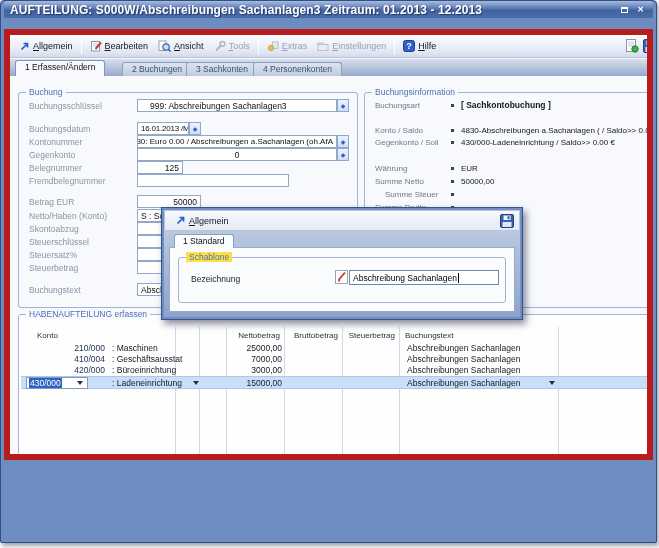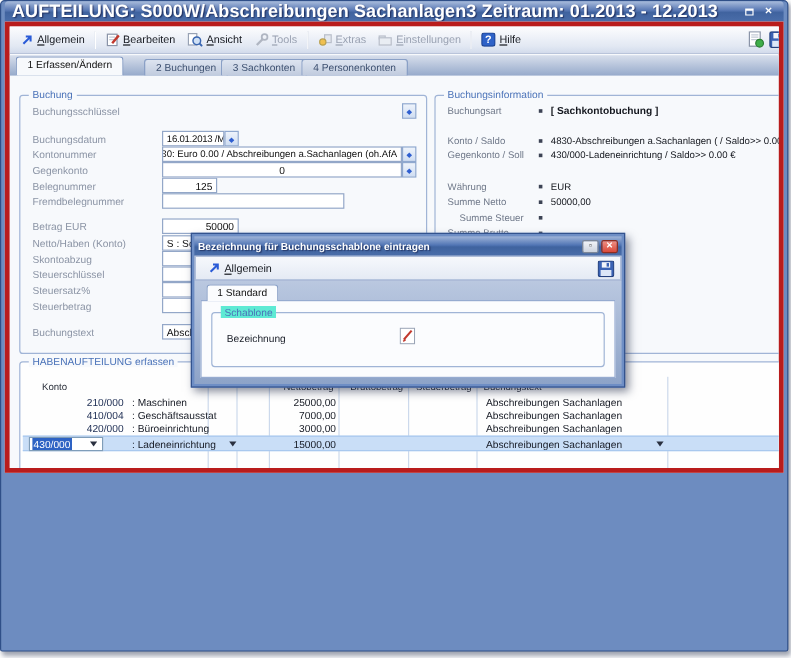--- a/index.html
+++ b/index.html
@@ -4,27 +4,27 @@
 <style>
   * { margin:0; padding:0; box-sizing:border-box; }
   html,body { width:659px; height:548px; background:#fff; font-family:"Liberation Sans", sans-serif; overflow:hidden; }
   .win { position:absolute; left:0; top:0; width:657px; height:543px;
          background:#6d8cc0; border:1px solid #2f4f88; border-radius:4px 4px 2px 2px;
          padding:0 3px 3px 3px; box-shadow:2px 3px 4px rgba(40,50,80,.45); }
   
   .titlebar { position:relative; height:17px; display:flex; align-items:center;
       background:linear-gradient(#a9bcdc, #5878b4 45%, #40639f 55%, #4a6da9);
       border-radius:3px 3px 0 0; padding:0 6px; }
-  .titlebar .title { color:#fff; font-size:15px; font-weight:bold; letter-spacing:.1px;
+  .titlebar .title { color:#fff; font-size:12px; font-weight:bold; letter-spacing:.1px;
       text-shadow:1px 1px 1px rgba(0,0,40,.5); white-space:nowrap; flex:1; }
   .tb-btn { width:13px; height:11px; margin-left:3px; display:flex; align-items:center; justify-content:center;
       color:#fff; font-size:8px; font-weight:bold; cursor:default; }
   .box-glyph { width:7px; height:6px; border:1px solid #fff; border-top-width:2px; display:inline-block; }
   
-  .win-body { position:relative; height:376px; background:#f7f9fc; border:4px solid #b91c1c; overflow:hidden; }
+  .win-body { position:relative; height:431px; background:#f7f9fc; border:6px solid #b91c1c; overflow:hidden;margin-top:11px; }
   
   .menubar { position:absolute; left:0; top:0; width:651px; height:23px;
       background:linear-gradient(#fdfdfe, #e2e8f3 75%, #d3dcec); border-bottom:1px solid #b9c4da;
       display:flex; align-items:center; padding:0 4px; }
   .menu-item { display:inline-flex; align-items:center; gap:3px; height:18px; padding:0 5px;
       font-size:9px; color:#15181f; white-space:nowrap; }
   .menu-item.disabled { color:#9aa2b2; }
   .menu-sep { width:1px; height:15px; background:#b6c0d4; border-right:1px solid #fff; margin:0 3px; }
   .menubar .spacer { flex:1; }
   .tool-ico { display:inline-flex; margin-left:4px; }
@@ -78,21 +78,21 @@
       display:flex; align-items:center; justify-content:center; font-size:7px; }
   .dlg-btn.min { background:linear-gradient(#f2f4f8,#cdd3de); color:#444; }
   .dlg-btn.close { background:linear-gradient(#ef8f84,#d9493a); border-color:#8f2c20; color:#fff; font-weight:bold; }
   .dlg-toolbar { height:21px; background:linear-gradient(#f6f8fc,#e4eaf4); border:1px solid #b9c4da;
       display:flex; align-items:center; padding:0 5px; }
   .dlg-body { position:relative; height:86px; background:linear-gradient(#bac8e0,#8da3c8); }
   .dlg-tab { position:absolute; left:10px; top:3px; height:14px; padding:1px 8px; background:#fbfcfe;
       border:1px solid #8aa0c6; border-bottom:none; border-radius:3px 3px 0 0; font-size:8.5px; color:#111; z-index:2; }
   .dlg-panel { position:absolute; left:5px; top:16px; right:5px; bottom:5px; background:#fbfcfe; border:1px solid #96abd0; }
   .dlg-gbox { position:absolute; left:8px; top:9px; right:8px; height:46px; border:1px solid #a0b4d6; border-radius:3px; }
-  .dlg-gbox .gbox-label { background:#5eead4; }
+  .dlg-gbox .gbox-label { background:#fde047; }
   .dlg-input { position:absolute; left:170px; top:12px; width:150px; height:15px; background:#fff;
       border:1px solid #6f87ad; font-size:8.5px; display:flex; align-items:center; padding:0 3px; white-space:nowrap; }
   .caret { display:inline-block; width:1px; height:10px; background:#000; margin-left:1px; }
   u { text-decoration:underline; }
 </style>
 </head>
 <body>
 
 <div class="win">
 
@@ -185,20 +185,21 @@
       <span class="tab active" style="left:5px;">1 Erfassen/Ändern</span>
       <span class="tab" style="left:112px;">2 Buchungen</span>
       <span class="tab" style="left:176px;">3 Sachkonten</span>
       <span class="tab" style="left:243px;">4 Personenkonten</span>
     </div>
 
     <div class="gbox" style="left:8px; top:57px; width:340px; height:216px;">
       <span class="gbox-label">Buchung</span>
 
       <span class="flabel" style="left:10px; top:8px;">Buchungsschlüssel</span>
+      <div class="field" style="left:118px; top:6px; width:200px; padding-left:12px;">999: Abschreibungen Sachanlagen3</div>
       <div class="dd" style="left:318px; top:6px;">◆</div>
 
       <span class="flabel" style="left:10px; top:31px;">Buchungsdatum</span>
       <div class="field" style="left:118px; top:29px; width:52px; font-size:8px; letter-spacing:-0.2px;">16.01.2013 /Mi</div>
       <div class="dd" style="left:170px; top:29px;">◆</div>
 
       <span class="flabel" style="left:10px; top:44px;">Kontonummer</span>
       <div class="field r" style="left:118px; top:42px; width:200px; font-size:8px;">4830: Euro 0.00 / Abschreibungen a.Sachanlagen (oh.AfA</div>
       <div class="dd" style="left:318px; top:42px;">◆</div>
 
@@ -310,25 +311,20 @@
         <span class="tri" style="left:172px;"></span>
         <span class="cell-netto" style="top:1px;">15000,00</span>
         <span class="cell-text" style="top:1px;">Abschreibungen Sachanlagen</span>
         <span class="tri" style="left:528px;"></span>
       </div>
 
       <div class="hline" style="top:228px;"></div>
     </div>
 
     <div class="dialog">
-      <div class="dlg-title">
-        <span class="t">Bezeichnung für Buchungsschablone eintragen</span>
-        <span class="dlg-btn min">▫</span>
-        <span class="dlg-btn close">✕</span>
-      </div>
       <div class="dlg-toolbar">
         <span class="menu-item">
           <svg class="ico" width="11" height="11">
               <path d="M2.5 8.5 L8 3 M4.5 2.5 h4 v4" stroke="#2a5bd7" stroke-width="1.7" fill="none"></path>
             </svg>
           <span><u>A</u>llgemein</span>
         </span>
         <span style="flex:1;"></span>
         <span class="tool-ico">
           <svg width="14" height="14">
@@ -345,19 +341,23 @@
           <div class="dlg-gbox">
             <span class="gbox-label">Schablone</span>
             <span class="flabel" style="left:12px; top:16px; color:#20242e;">Bezeichnung</span>
             <span class="tool-ico" style="position:absolute; left:152px; top:12px;">
               <svg width="13" height="14">
                   <rect x="0.5" y="0.5" width="12" height="13" fill="#fff" stroke="#9aa4b6"></rect>
                   <path d="M3.5 10 L10 2.5" stroke="#c2392d" stroke-width="1.8"></path>
                   <path d="M3 11.5 l2 -1.5" stroke="#c2392d" stroke-width="1.2"></path>
                 </svg>
             </span>
+            <span class="dlg-input">
+                <span>Abschreibung Sachanlagen</span>
+                <span class="caret"></span>
+              </span>
           </div>
         </div>
       </div>
     </div>
 
   </div>
 </div>
 
 </body></html>

